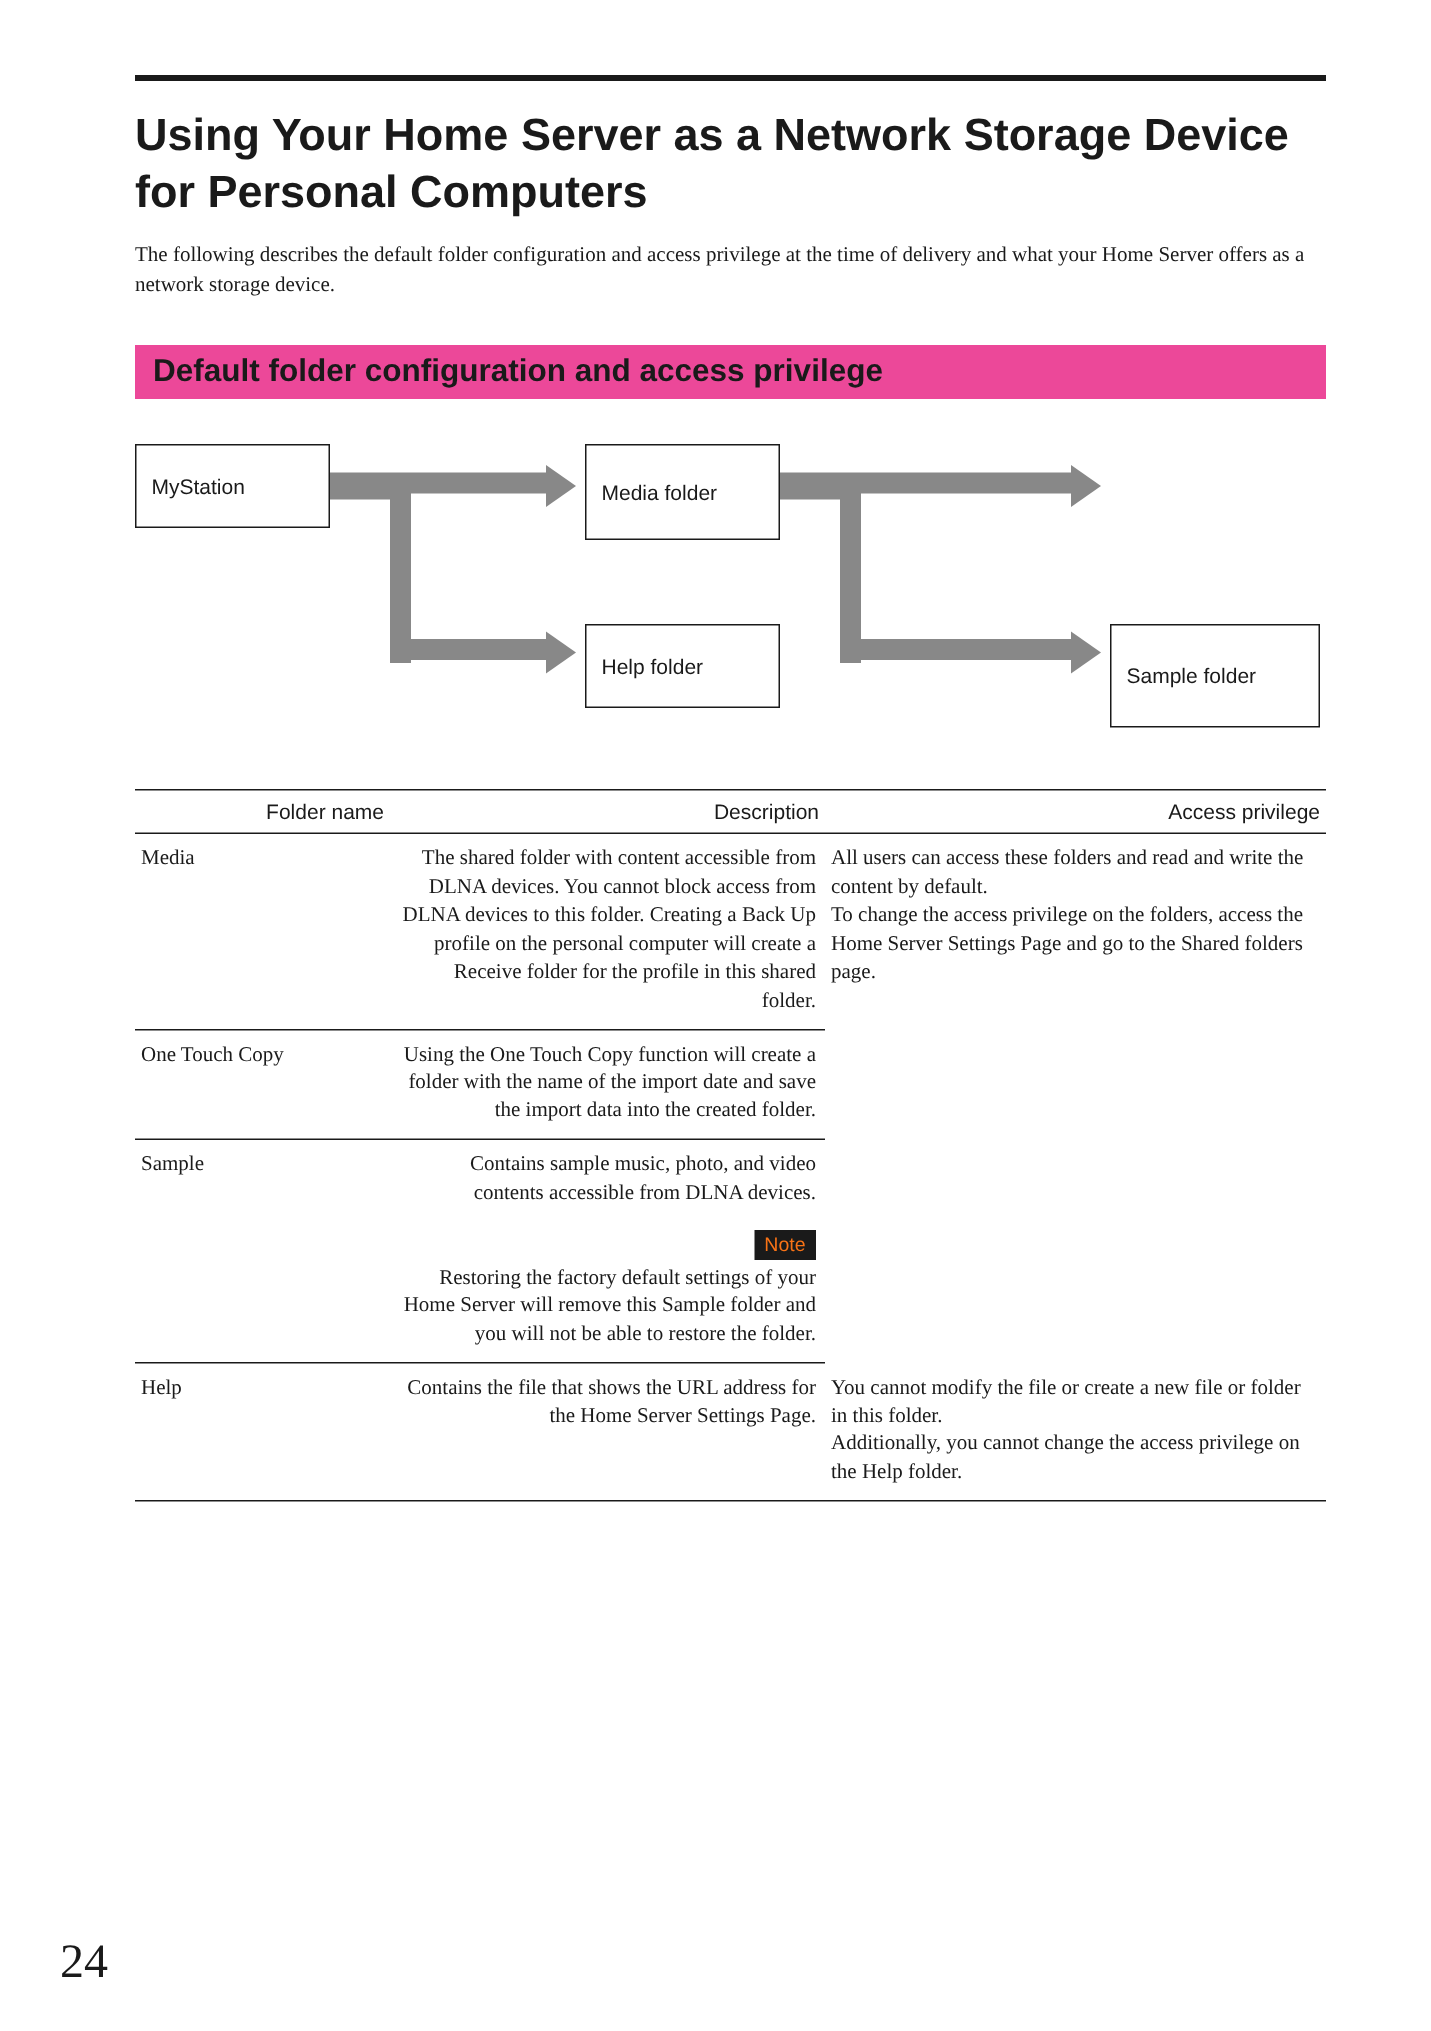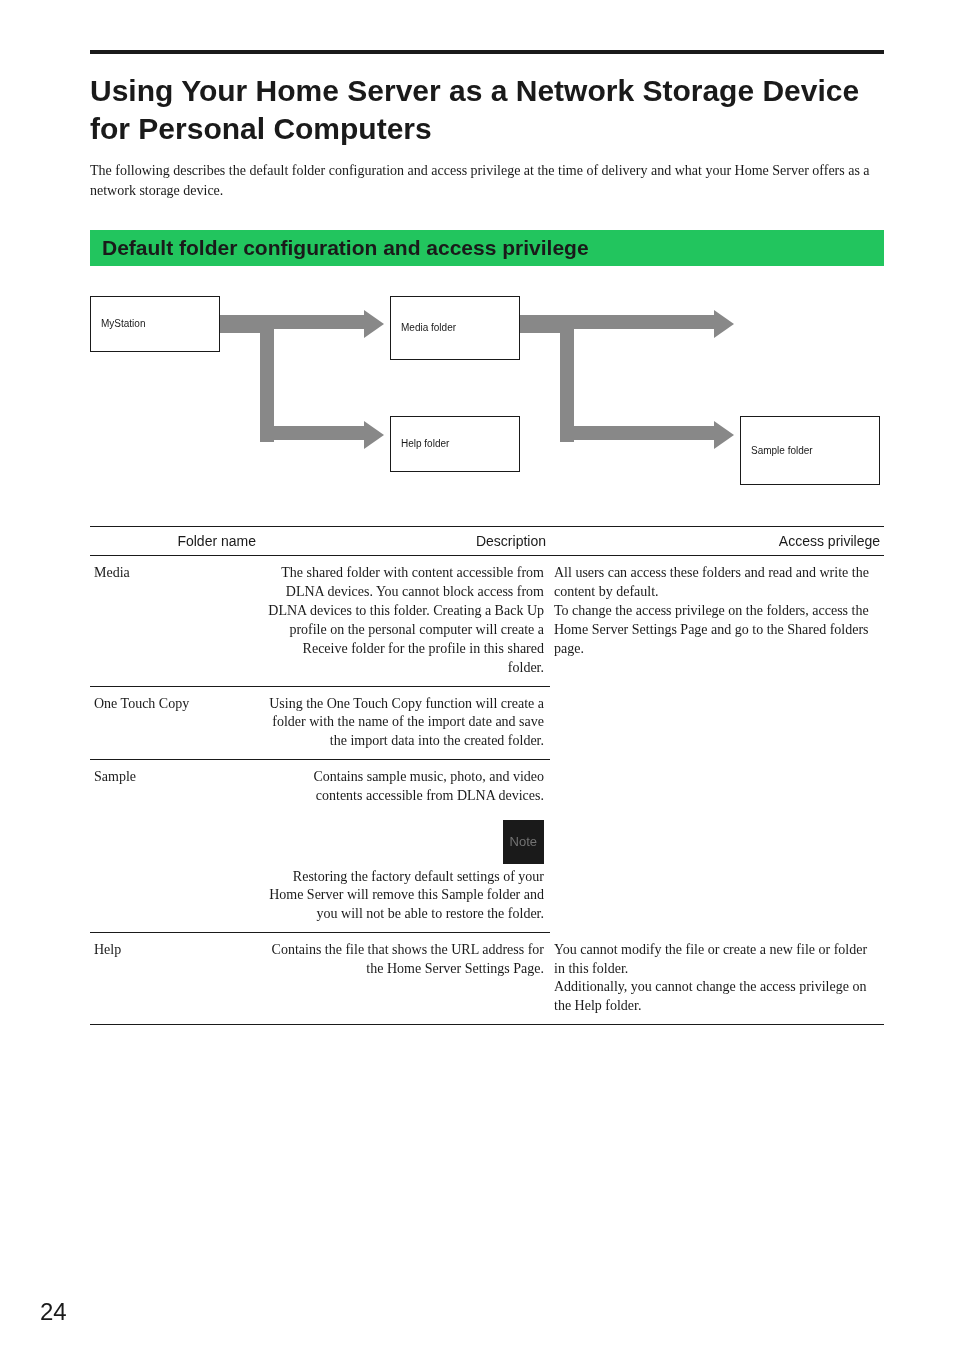--- a/index.html
+++ b/index.html
@@ -23,35 +23,35 @@
     font-size: 30px;
     line-height: 1.25;
     margin-bottom: 14px;
   }
   .intro {
     font-size: 14px;
     line-height: 1.4;
     margin-bottom: 30px;
   }
   .section-head {
-    background: #22c55e;
+    background: #ec4899;
     font-family: 'Myriad Pro', 'Segoe UI', Arial, sans-serif;
     font-weight: 700;
     font-size: 21px;
     padding: 6px 12px;
     margin-bottom: 30px;
   }
   
   .diagram {
     position: relative;
     height: 210px;
     width: 100%;
     margin-bottom: 20px;
     font-family: 'Myriad Pro', 'Segoe UI', Arial, sans-serif;
-    font-size: 10px;
+    font-size: 14px;
   }
   .dbox {
     position: absolute;
     border: 1px solid #1a1a1a;
     background: #fff;
     display: flex;
     align-items: center;
     padding: 0 10px;
     line-height: 1.2;
   }
@@ -106,33 +106,33 @@
     padding: 8px 6px 8px 4px;
     border-bottom: 1px solid #1a1a1a;
     line-height: 1.35;
   }
   td.no-bottom { border-bottom: none; }
   td.desc { width: 290px; text-align: right; }
   td.name { width: 170px; }
   .note-tag {
     display: inline-block;
     background: #1a1a1a;
-    color: #737373;
+    color: #f97316;
     font-family: 'Myriad Pro', 'Segoe UI', Arial, sans-serif;
     font-size: 13px;
-    padding: 13px 7px;
+    padding: 1px 7px;
     margin-top: 14px;
     margin-bottom: 4px;
   }
   .page-num {
     position: absolute;
     left: 40px;
     bottom: 28px;
-    font-family: Liberation Sans, sans-serif;
-    font-size: 24px;
+    font-family: Liberation Serif, serif;
+    font-size: 32px;
   }
 </style>
 </head>
 <body>
 
 <div class="top-rule"></div>
 
 <h1>Using Your Home Server as a Network Storage Device for Personal Computers</h1>
 
 <p class="intro">The following describes the default folder configuration and access privilege at the time of delivery and what your Home Server offers as a network storage device.</p>

